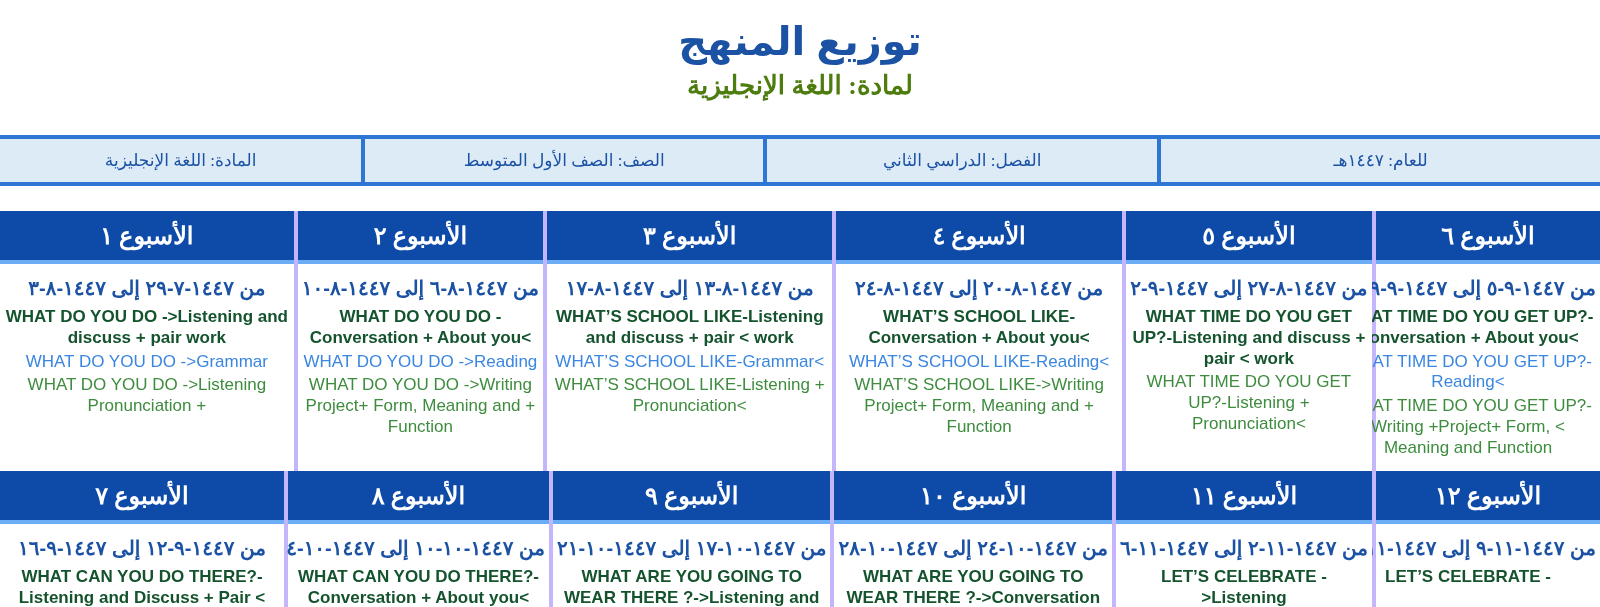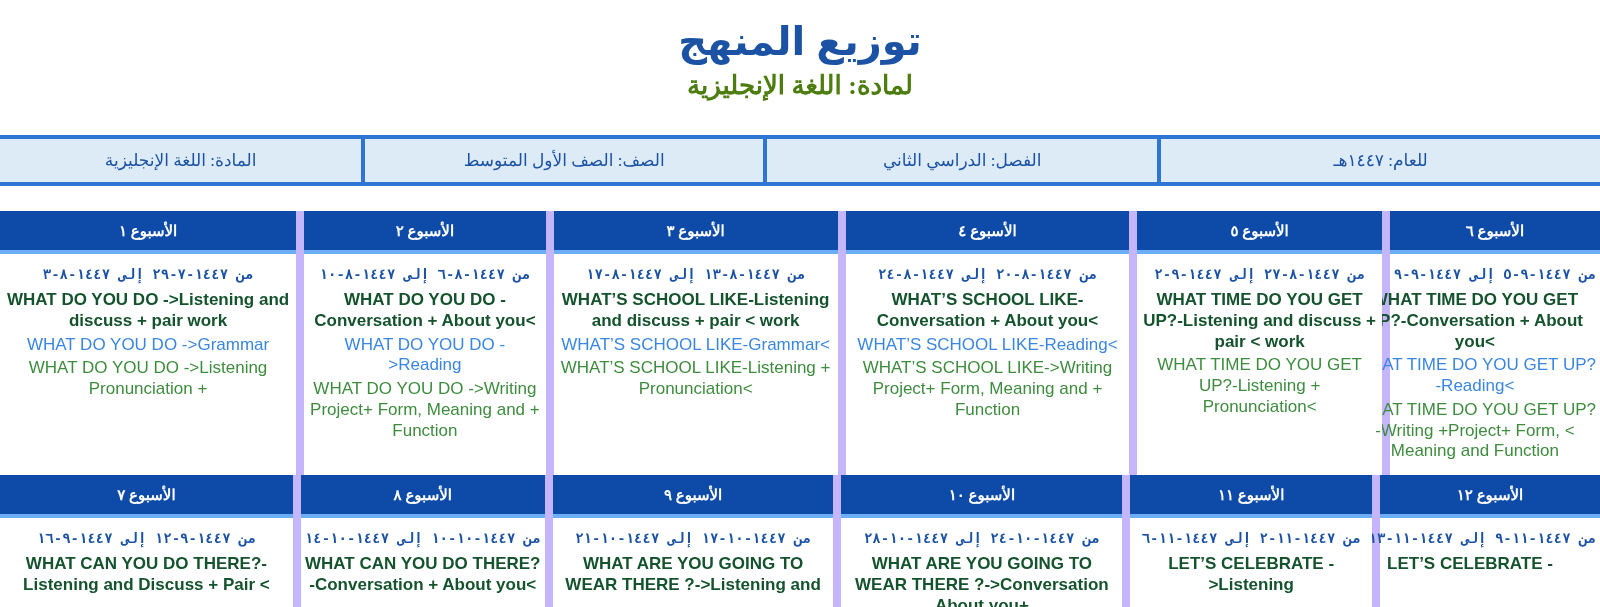--- a/index.html
+++ b/index.html
@@ -71,52 +71,52 @@
     margin-top: 25px;
     width: 1600px;
   }
   .week-row {
     display: flex;
     flex-direction: row;
     width: 1600px;
   }
   .week-col {
     box-sizing: border-box;
-    border-left: 8px solid #c4b5fd;
+    border-left: 4px solid #c4b5fd;
     overflow: visible;
   }
   .week-col:last-child { border-left: none; }
   .week-col.w0 { width: 315px; }
   .week-col.w1 { width: 265px; }
   .week-col.w2 { width: 310px; }
   .week-col.w3 { width: 310px; }
   .week-col.w4 { width: 268px; }
   .week-col.w5 { width: 228px; }
 
   .week-head {
     background: #0E4BA8;
     color: #ffffff;
     font-family: "Liberation Serif", "DejaVu Serif", serif;
-    font-size: 15px;
+    font-size: 24px;
     font-weight: bold;
     text-align: center;
     padding: 11px 4px 10px 4px;
     border-bottom: 4px solid #6BAEF5;
     white-space: nowrap;
   }
   .week-body {
     background: #ffffff;
     padding: 12px 4px 10px 4px;
     text-align: center;
     min-height: 175px;
     box-sizing: border-box;
   }
   .week-date {
-    font-family: Liberation Mono, monospace;
-    font-size: 14px;
+    font-family: Liberation Sans, sans-serif;
+    font-size: 20px;
     font-weight: bold;
     color: #1B52A4;
     margin-bottom: 7px;
     white-space: nowrap;
     direction: rtl;
   }
   .week-line {
     direction: ltr;
     font-family: "Liberation Sans", "DejaVu Sans", sans-serif;
     font-size: 17px;

